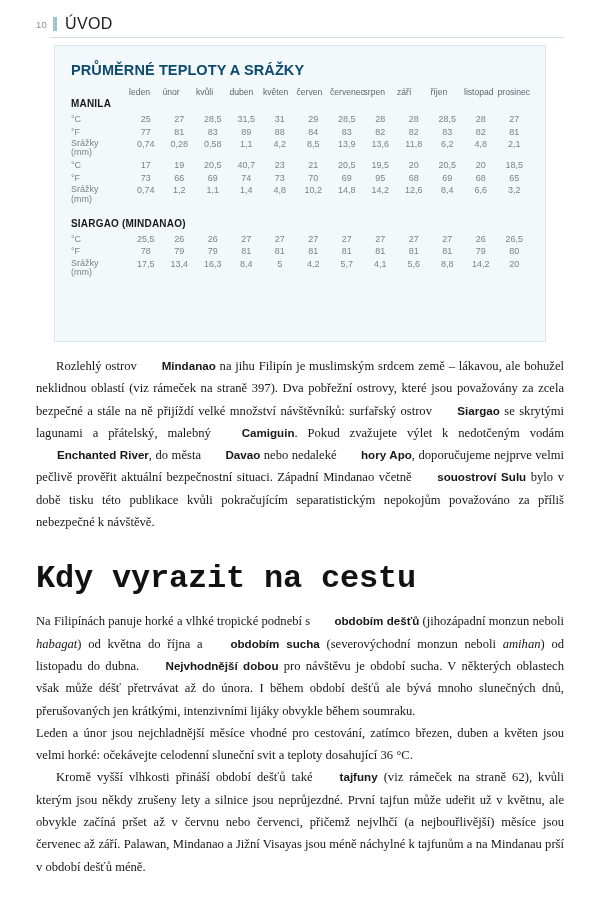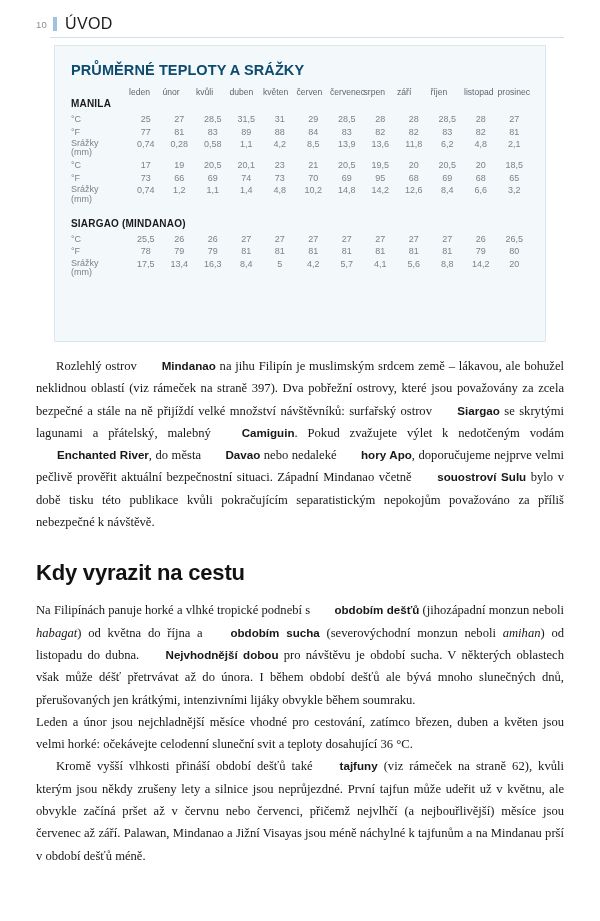--- a/index.html
+++ b/index.html
@@ -151,22 +151,22 @@
     text-align: justify;
     text-indent: 20px;
     color: #171717;
     hyphens: manual;
   }
   p.para.noindent { text-indent: 0; }
   p.para b { font-family: "Liberation Sans", sans-serif; font-size: 11.6px; font-weight: bold; padding-left: 21px; }
   p.para i { font-style: italic; }
 
   h2.section {
-    font-family: Liberation Sans, sans-serif;
-    font-size: 22px;
+    font-family: Liberation Mono, monospace;
+    font-size: 32px;
     font-weight: bold;
     color: #121212;
     margin: 27px 0 13px 0;
     letter-spacing: -.2px;
   }
 </style>
 </head>
 <body>
 
 <div class="page">
@@ -266,21 +266,21 @@
           <td>6,2</td>
           <td>4,8</td>
           <td>2,1</td>
         </tr>
 
         <tr class="data-row">
           <td class="lbl">°C</td>
           <td>17</td>
           <td>19</td>
           <td>20,5</td>
-          <td>20,1</td>
+          <td>40,7</td>
           <td>23</td>
           <td>21</td>
           <td>20,5</td>
           <td>19,5</td>
           <td>20</td>
           <td>20,5</td>
           <td>20</td>
           <td>18,5</td>
         </tr>
         <tr class="data-row">

